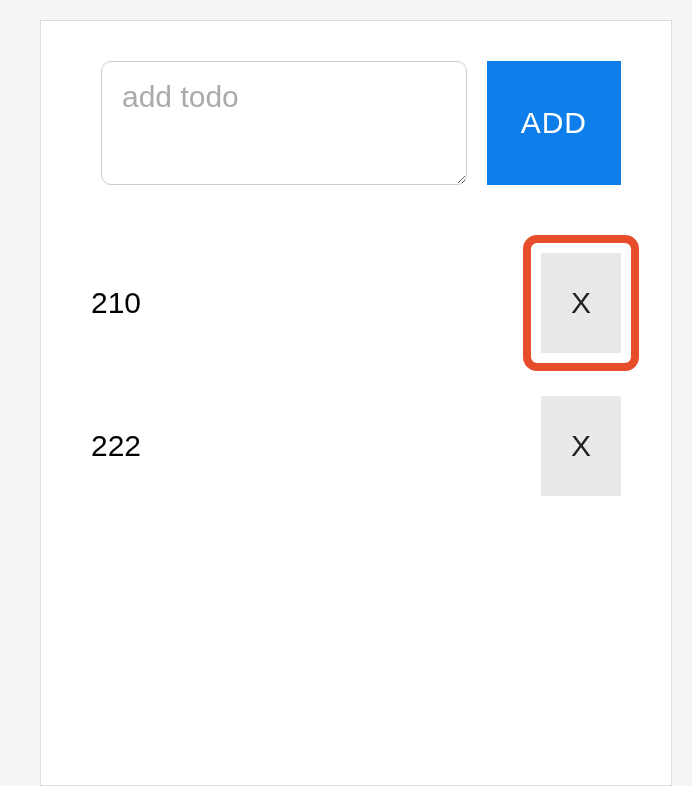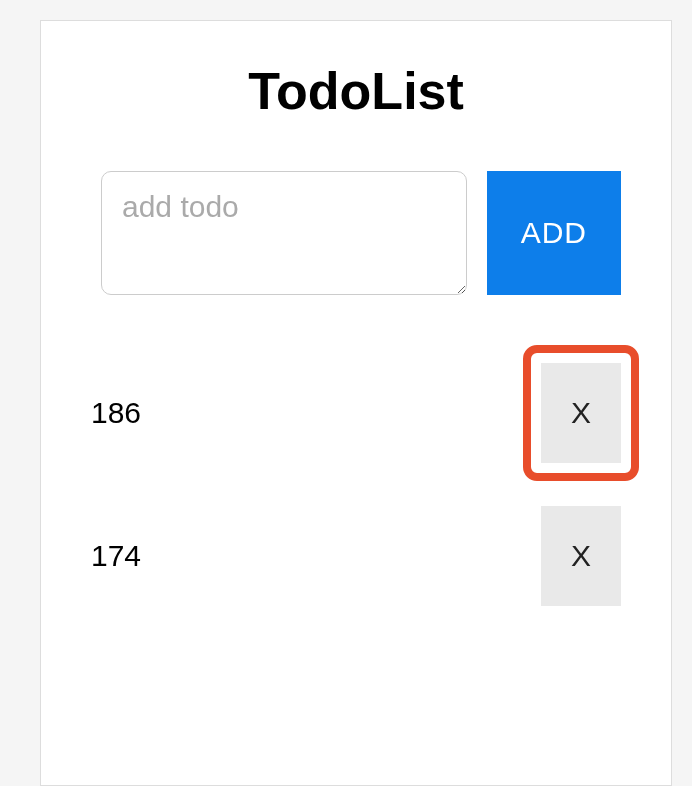--- a/index.html
+++ b/index.html
@@ -88,32 +88,31 @@
     }
     .highlight-wrap .delete-button {
       width: 80px;
       height: 100px;
     }
   </style>
 </head>
 <body>
 
 <div class="container">
-  <h1 class="title">TodoList</h1>
 
   <div class="input-row">
     <textarea class="todo-input" placeholder="add todo" style=""></textarea>
     <button class="add-button">ADD</button>
   </div>
 
   <ul class="todo-list">
     <li class="todo-item">
-      <span class="todo-text">186</span>
+      <span class="todo-text">210</span>
       <span class="highlight-wrap">
         <button class="delete-button">X</button>
       </span>
     </li>
     <li class="todo-item">
-      <span class="todo-text">174</span>
+      <span class="todo-text">222</span>
       <button class="delete-button">X</button>
     </li>
   </ul>
 </div>
 
 </body></html>

